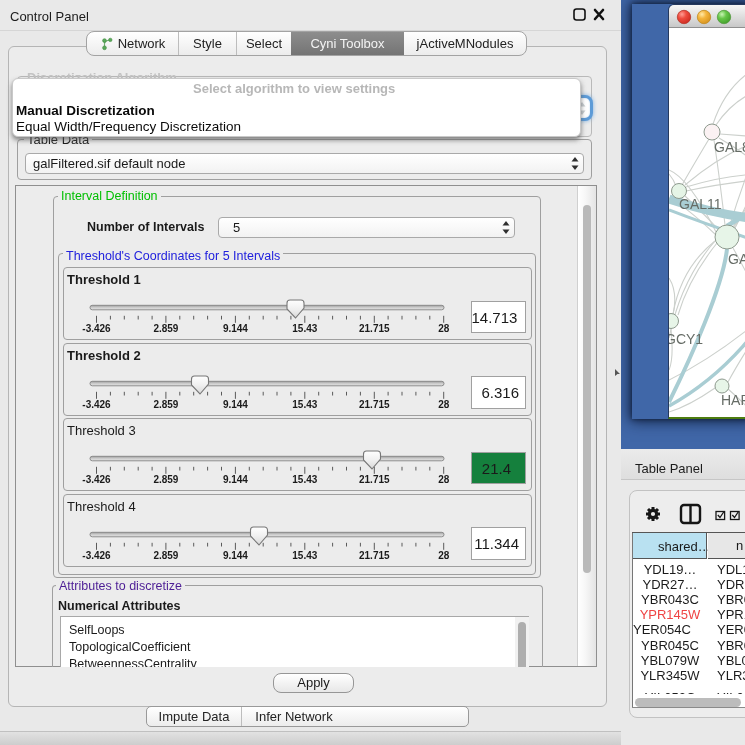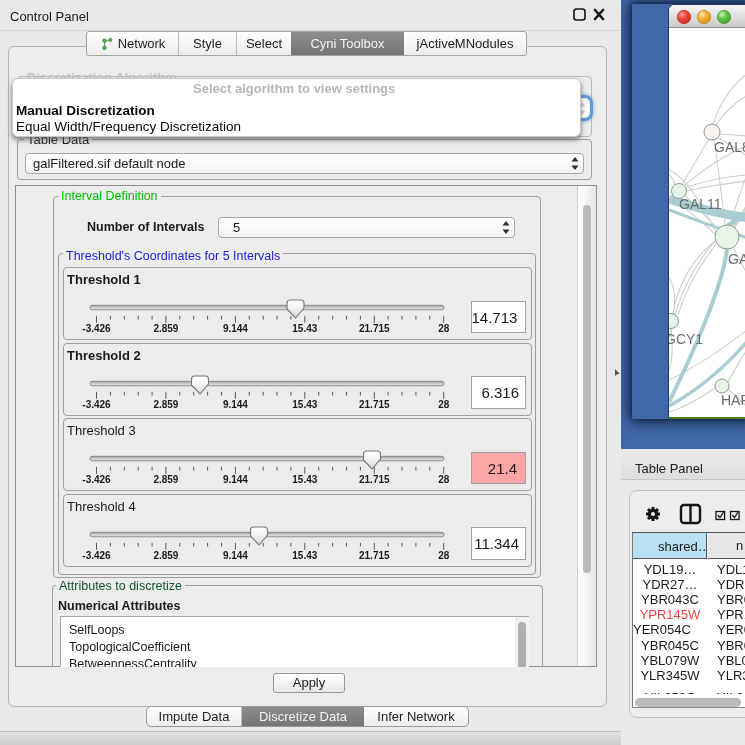--- a/index.html
+++ b/index.html
@@ -17,21 +17,21 @@
 <div class="abs" style="left:0;top:30px;width:621px;height:1px;background:#d6d6d6"></div>
 <div class="cartxt" style="left:10px;top:9px;font-size:13px;color:#1c1c1c">Control Panel</div>
 
 <svg style="left:571px;top:6px" width="40" height="18" viewBox="0 0 40 18">
  <rect x="3" y="3" width="11" height="11" rx="2.5" fill="none" stroke="#111" stroke-width="1.6"></rect>
  <path d="M24 4 L32 13 M32 4 L24 13" stroke="#111" stroke-width="2.6" stroke-linecap="round"></path>
 </svg>
 
 <div class="abs" style="left:8px;top:46px;width:599px;height:661px;background:#ececec;border:1px solid #b5b5b5;border-radius:6px"></div>
 
-<div class="abs" style="left:86px;top:31px;width:441px;height:25px;background:linear-gradient(#ffffff,#ececec);border:1px solid #a3a3a3;border-radius:3px;display:flex;font-size:13px;color:#222">
+<div class="abs" style="left:86px;top:31px;width:441px;height:25px;background:linear-gradient(#ffffff,#ececec);border:1px solid #a3a3a3;border-radius:8px;display:flex;font-size:13px;color:#222">
   <div style="width:92px;display:flex;align-items:center;justify-content:center;border-right:1px solid #bdbdbd">
     <svg width="14" height="14" viewBox="0 0 14 14" style="position:static;margin-right:4px">
       <path d="M4.5 4 L4.5 10.5 M4.5 7 Q4.5 3.5 10 3" stroke="#73a873" stroke-width="1.1" fill="none"></path>
       <circle cx="4.5" cy="3.6" r="1.9" fill="#5aa85a" stroke="#3d8b3d" stroke-width="0.6"></circle>
         <circle cx="4.5" cy="10.8" r="1.9" fill="#5aa85a" stroke="#3d8b3d" stroke-width="0.6"></circle>
         <circle cx="10.3" cy="2.9" r="1.7" fill="#5aa85a" stroke="#3d8b3d" stroke-width="0.6"></circle>
     </svg>Network</div>
   <div style="width:58px;display:flex;align-items:center;justify-content:center;border-right:1px solid #bdbdbd">Style</div>
   <div style="width:54px;display:flex;align-items:center;justify-content:center">Select</div>
   <div style="width:113px;display:flex;align-items:center;justify-content:center;background:linear-gradient(#8d8d8d,#747474);color:#f3f3f3">Cyni Toolbox</div>
@@ -211,21 +211,21 @@
 <g font-family="Liberation Sans" font-size="10" font-weight="bold" fill="#1a1a1a" text-anchor="middle">
       <text x="33.5" y="65">-3.426</text>
       <text x="102.9" y="65">2.859</text>
       <text x="172.4" y="65">9.144</text>
       <text x="241.8" y="65">15.43</text>
       <text x="311.3" y="65">21.715</text>
       <text x="380.7" y="65">28</text>
     </g>
 <path d="M300.5 36 a3 3 0 0 1 3-3 h11 a3 3 0 0 1 3 3 v5 L309 51 L300.5 42 Z" fill="url(#thg)" stroke="#777777" stroke-width="1.1"></path>
 </svg>
-<div class="abs" style="left:470.5px;top:451.5px;width:55.5px;height:32.5px;background:#fca5a5;border:1px solid #a0a0a0;font-size:15px;line-height:31px;text-align:right;padding-right:8px">21.4</div>
+<div class="abs" style="left:470.5px;top:451.5px;width:55.5px;height:32.5px;background:#15803d;border:1px solid #a0a0a0;font-size:15px;line-height:31px;text-align:right;padding-right:14px">21.4</div>
 <div class="tb" style="left:63px;top:493.5px;width:469px;height:73px"></div>
 <div class="cartxt" style="left:67px;top:498.5px;font-size:13px;font-weight:normal">Threshold 4</div>
 <svg style="left:63px;top:493.5px" width="469" height="73" viewBox="0 0 469 73">
 <rect x="27" y="38.3" width="354" height="4.5" rx="2.25" fill="url(#trk)" stroke="#858585" stroke-width="0.9"></rect>
 <g stroke="#5a5a5a" stroke-width="1">
       <line x1="33.5" y1="48.8" x2="33.5" y2="55.8"></line>
       <line x1="47.4" y1="48.8" x2="47.4" y2="52.5"></line>
       <line x1="61.3" y1="48.8" x2="61.3" y2="52.5"></line>
       <line x1="75.2" y1="48.8" x2="75.2" y2="52.5"></line>
       <line x1="89.1" y1="48.8" x2="89.1" y2="52.5"></line>
@@ -257,34 +257,33 @@
       <text x="172.4" y="65">9.144</text>
       <text x="241.8" y="65">15.43</text>
       <text x="311.3" y="65">21.715</text>
       <text x="380.7" y="65">28</text>
     </g>
 <path d="M187.5 36 a3 3 0 0 1 3-3 h11 a3 3 0 0 1 3 3 v5 L196 51 L187.5 42 Z" fill="url(#thg)" stroke="#777777" stroke-width="1.1"></path>
 </svg>
 <div class="abs" style="left:470.5px;top:527.0px;width:55.5px;height:32.5px;background:#fff;border:1px solid #a0a0a0;font-size:15px;line-height:31px;text-align:right;padding-right:6px">11.344</div>
 
 <div class="tb" style="left:52px;top:585px;width:491px;height:82px;border-bottom:none;border-radius:4px 4px 0 0"></div>
-<div class="tl" style="left:56px;top:579px;font-size:12.5px;color:#14532d">Attributes to discretize</div>
+<div class="tl" style="left:56px;top:579px;font-size:12.5px;color:#4c1d95">Attributes to discretize</div>
 <div class="cartxt" style="left:58px;top:599px;font-size:12.5px;font-weight:bold">Numerical Attributes</div>
 <div class="abs" style="left:60px;top:616px;width:469px;height:51px;background:#ffffff;border:1px solid #a8a8a8;border-bottom:none"></div>
 <div class="cartxt" style="left:69px;top:623px;font-size:12.5px">SelfLoops</div>
 <div class="cartxt" style="left:69px;top:640px;font-size:12.5px">TopologicalCoefficient</div>
 <div class="cartxt" style="left:69px;top:656.5px;font-size:12.5px;height:10.5px;overflow:hidden">BetweennessCentrality</div>
 <div class="abs" style="left:515px;top:617px;width:14px;height:50px;background:#f1f1f1"></div>
 <div class="abs" style="left:518px;top:622px;width:8px;height:45px;background:#aeaeae;border-radius:4px 4px 0 0"></div>
 
-<div class="abs" style="left:273px;top:673px;width:72px;height:20px;background:linear-gradient(#ffffff,#e7e7e7);border:1px solid #969696;border-radius:3px;text-align:center;font-size:13px;line-height:18px">Apply</div>
+<div class="abs" style="left:273px;top:673px;width:81px;height:20px;background:linear-gradient(#ffffff,#e7e7e7);border:1px solid #969696;border-radius:8px;text-align:center;font-size:13px;line-height:18px">Apply</div>
 
 <div class="abs" style="left:146px;top:706px;width:323px;height:21px;background:linear-gradient(#ffffff,#ececec);border:1px solid #999;border-radius:5px;display:flex;font-size:13px;color:#222">
  <div style="width:95px;display:flex;align-items:center;justify-content:center;border-right:1px solid #bdbdbd">Impute Data</div>
- <div style="width:122px;display:flex;align-items:center;justify-content:center;background:linear-gradient(#8d8d8d,#747474);color:#f3f3f3">Discretize Data</div>
  <div style="width:104px;display:flex;align-items:center;justify-content:center;border-top-right-radius:5px;border-bottom-right-radius:5px">Infer Network</div>
 </div>
 
 <div class="abs" style="left:0;top:731px;width:621px;height:14px;background:linear-gradient(#e2e2e2,#cdcdcd);border-top:1px solid #c0c0c0"></div>
 
 <svg style="left:612px;top:366px" width="10" height="12" viewBox="0 0 10 12">
     <path d="M3 10 L3 3 L8 8 L5.5 8 Z" fill="#555"></path>
   </svg>
 
 <div class="abs" style="left:12px;top:78px;width:569px;height:59px;background:#fff;border:1px solid #c9c9c9;border-radius:6px;box-shadow:0 3px 5px rgba(90,90,90,0.75)"></div>

